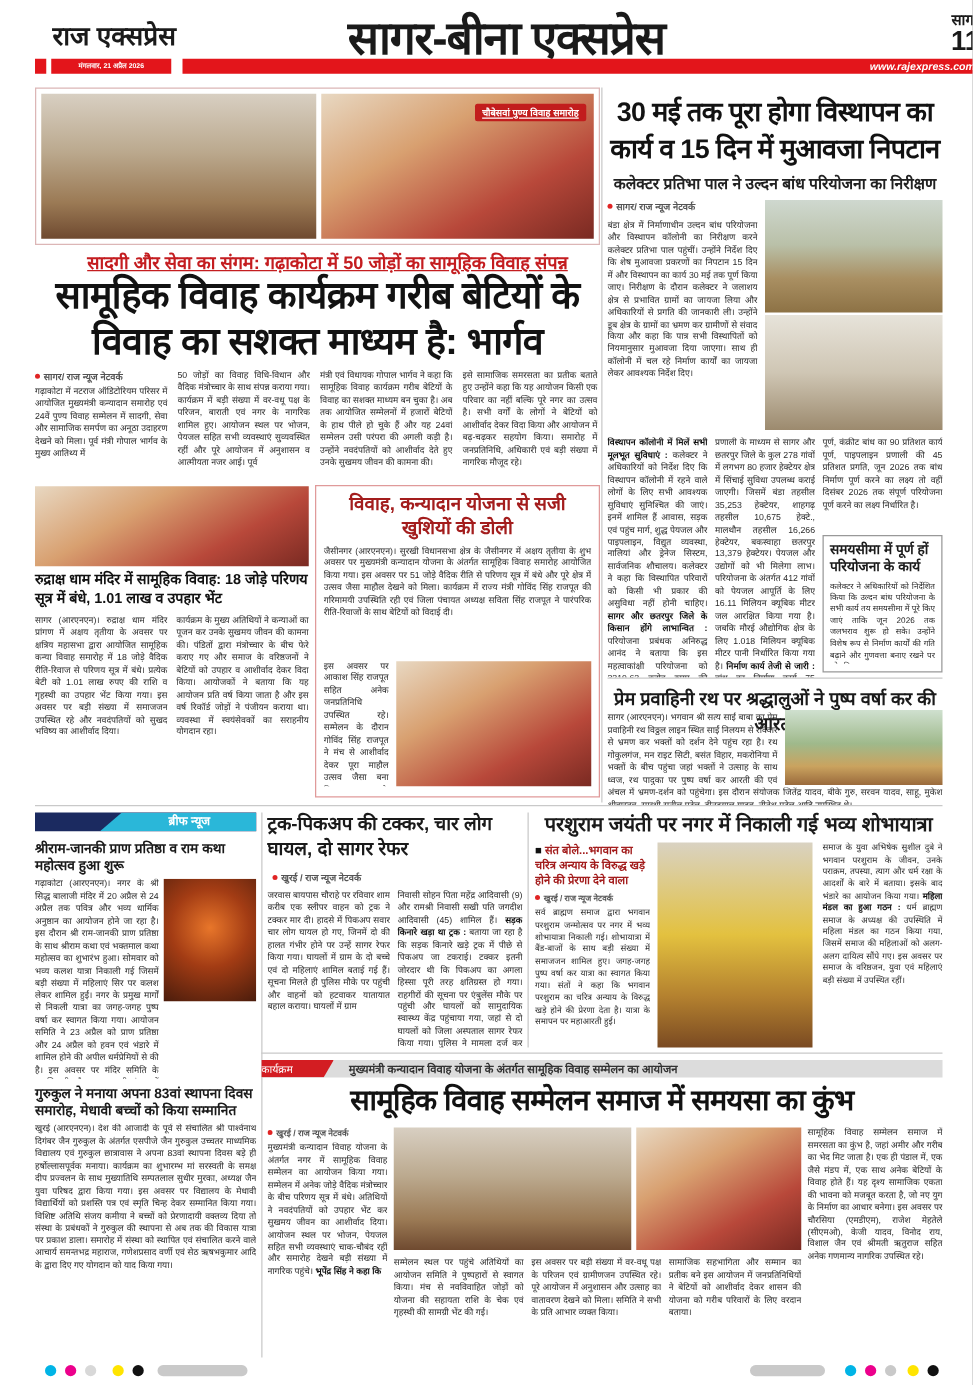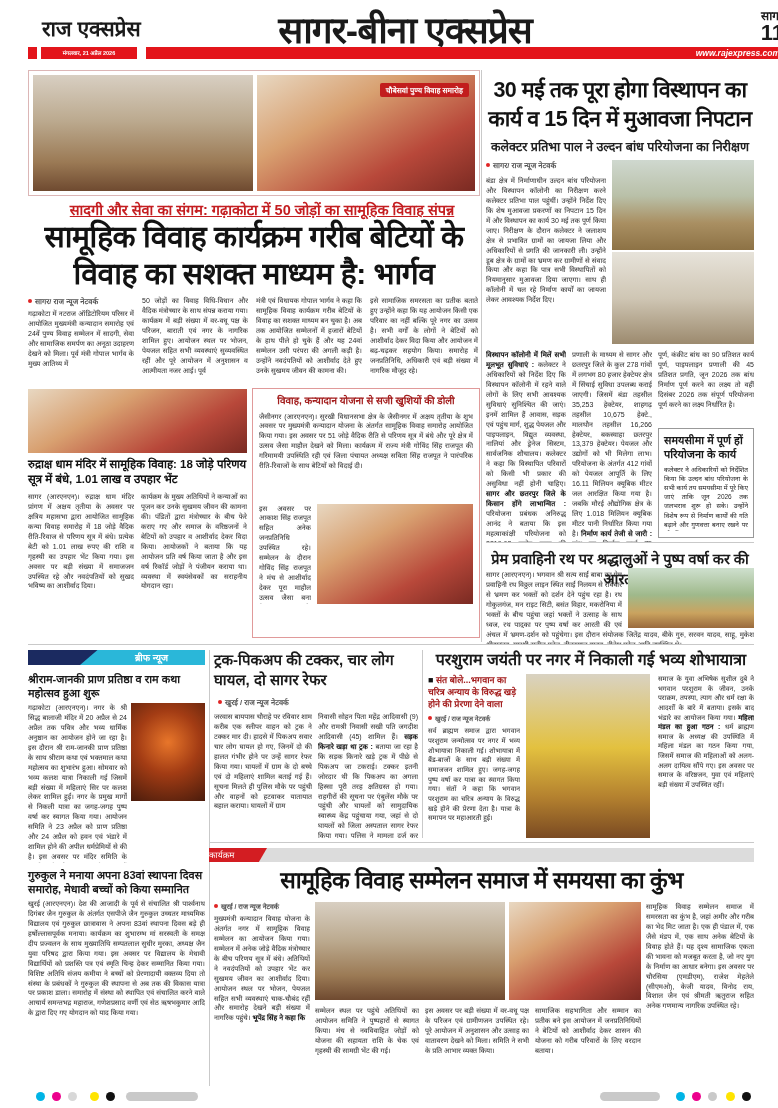--- a/index.html
+++ b/index.html
@@ -39,21 +39,21 @@
     <div class="abs" style="right:26px;top:20px;font-size:22px;font-weight:900;text-align:right;">11</div>
     <div class="abs" style="left:146px;top:47px;right:24px;height:12px;background:#e3151b;">
       <span style="position:absolute;right:6px;top:0;color:#fff;font-size:8.5px;font-weight:bold;line-height:12px;font-style:italic;">www.rajexpress.com</span>
     </div>
   </header>
 
   <section>
     <div class="abs" style="left:28px;top:70px;width:452px;height:126px;border:1px solid #dcb6b6;background:#fff;padding:4px;box-sizing:border-box;">
       <div class="ph ph-crowd" style="left:4px;top:4px;width:220px;height:116px;"></div>
       <div class="ph ph-wed" style="left:228px;top:4px;width:218px;height:116px;">
-        <span class="abs" style="right:6px;top:8px;background:#c21d1d;color:#fff;font-size:7.5px;font-weight:bold;padding:2px 6px;border-radius:2px;">चौबेसवां पुण्य विवाह समारोह</span>
+        <span class="abs" style="right:6px;top:8px;background:#c21d1d;color:#fff;font-size:7.5px;font-weight:bold;padding:2px 6px;border-radius:2px;text-decoration:underline;">चौबेसवां पुण्य विवाह समारोह</span>
       </div>
     </div>
     <div class="abs" style="left:36px;top:199px;width:452px;text-align:center;font-size:14.5px;font-weight:bold;color:#c41d20;text-decoration:underline;">सादगी और सेवा का संगम: गढ़ाकोटा में 50 जोड़ों का सामूहिक विवाह संपन्न</div>
     <div class="abs headline-xl" style="left:28px;top:218px;width:452px;font-size:30px;line-height:37px;">सामूहिक विवाह कार्यक्रम गरीब बेटियों के विवाह का सशक्त माध्यम है: भार्गव</div>
 
     <div class="abs" style="left:28px;top:296px;width:106px;height:90px;">
       <div class="byline"><span class="dot"></span><span>सागर/ राज न्यूज नेटवर्क</span></div>
       <p class="col" style="margin:0;height:72px;">गढ़ाकोटा में नटराज ऑडिटोरियम परिसर में आयोजित मुख्यमंत्री कन्यादान समारोह एवं 24वें पुण्य विवाह सम्मेलन में सादगी, सेवा और सामाजिक समर्पण का अनूठा उदाहरण देखने को मिला। पूर्व मंत्री गोपाल भार्गव के मुख्य आतिथ्य में</p>
     </div>
     <p class="abs col" style="left:142px;top:296px;width:106px;height:90px;margin:0;">50 जोड़ों का विवाह विधि-विधान और वैदिक मंत्रोच्चार के साथ संपन्न कराया गया। कार्यक्रम में बड़ी संख्या में वर-वधू पक्ष के परिजन, बाराती एवं नगर के नागरिक शामिल हुए। आयोजन स्थल पर भोजन, पेयजल सहित सभी व्यवस्थाएं सुव्यवस्थित रहीं और पूरे आयोजन में अनुशासन व आत्मीयता नजर आई। पूर्व</p>
@@ -62,21 +62,21 @@
   </section>
 
   <section>
     <div class="ph ph-wed" style="left:28px;top:389px;width:219px;height:64px;"></div>
     <div class="abs" style="left:28px;top:457px;width:219px;font-size:11.5px;font-weight:bold;line-height:1.3;color:#111;">रुद्राक्ष धाम मंदिर में सामूहिक विवाह: 18 जोड़े परिणय सूत्र में बंधे, 1.01 लाख व उपहार भेंट</div>
     <p class="abs col" style="left:28px;top:492px;width:106px;height:148px;margin:0;">सागर (आरएनएन)। रुद्राक्ष धाम मंदिर प्रांगण में अक्षय तृतीया के अवसर पर क्षत्रिय महासभा द्वारा आयोजित सामूहिक कन्या विवाह समारोह में 18 जोड़े वैदिक रीति-रिवाज से परिणय सूत्र में बंधे। प्रत्येक बेटी को 1.01 लाख रुपए की राशि व गृहस्थी का उपहार भेंट किया गया। इस अवसर पर बड़ी संख्या में समाजजन उपस्थित रहे और नवदंपतियों को सुखद भविष्य का आशीर्वाद दिया।</p>
     <p class="abs col" style="left:141px;top:492px;width:106px;height:148px;margin:0;">कार्यक्रम के मुख्य अतिथियों ने कन्याओं का पूजन कर उनके सुखमय जीवन की कामना की। पंडितों द्वारा मंत्रोच्चार के बीच फेरे कराए गए और समाज के वरिष्ठजनों ने बेटियों को उपहार व आशीर्वाद देकर विदा किया। आयोजकों ने बताया कि यह आयोजन प्रति वर्ष किया जाता है और इस वर्ष रिकॉर्ड जोड़ों ने पंजीयन कराया था। व्यवस्था में स्वयंसेवकों का सराहनीय योगदान रहा।</p>
   </section>
 
   <section class="abs" style="left:252px;top:388px;width:228px;height:250px;border:1.5px solid #e09a9a;box-sizing:border-box;padding:6px;">
-    <div style="font-size:10px;font-weight:800;text-align:center;line-height:1.25;" class="maroon">विवाह, कन्यादान योजना से सजी खुशियों की डोली</div>
+    <div style="font-size:15px;font-weight:800;text-align:center;line-height:1.25;" class="maroon">विवाह, कन्यादान योजना से सजी खुशियों की डोली</div>
     <p class="col" style="margin:4px 0 0 0;height:88px;">जैसीनगर (आरएनएन)। सुरखी विधानसभा क्षेत्र के जैसीनगर में अक्षय तृतीया के शुभ अवसर पर मुख्यमंत्री कन्यादान योजना के अंतर्गत सामूहिक विवाह समारोह आयोजित किया गया। इस अवसर पर 51 जोड़े वैदिक रीति से परिणय सूत्र में बंधे और पूरे क्षेत्र में उत्सव जैसा माहौल देखने को मिला। कार्यक्रम में राज्य मंत्री गोविंद सिंह राजपूत की गरिमामयी उपस्थिति रही एवं जिला पंचायत अध्यक्ष सविता सिंह राजपूत ने पारंपरिक रीति-रिवाजों के साथ बेटियों को विदाई दी।</p>
     <div style="display:flex;gap:6px;margin-top:4px;">
       <p class="col" style="width:52px;height:100px;margin:0;flex:none;">इस अवसर पर आकाश सिंह राजपूत सहित अनेक जनप्रतिनिधि उपस्थित रहे। सम्मेलन के दौरान गोविंद सिंह राजपूत ने मंच से आशीर्वाद देकर पूरा माहौल उत्सव जैसा बना दिया। वर-वधू के परिजन बड़ी संख्या में मौजूद रहे।</p>
       <div class="ph ph-wed" style="position:relative;flex:1;height:100px;"></div>
     </div>
   </section>
 
   <div class="vr" style="left:481px;top:70px;height:572px;"></div>
   <section>
     <div class="abs headline-xl" style="left:486px;top:76px;width:268px;font-size:21.5px;line-height:29px;">30 मई तक पूरा होगा विस्थापन का</div>
@@ -159,20 +159,21 @@
       <span class="lead-b">महिला मंडल का हुआ गठन :</span>
       <span>धर्म ब्राह्मण समाज के अध्यक्ष की उपस्थिति में महिला मंडल का गठन किया गया, जिसमें समाज की महिलाओं को अलग-अलग दायित्व सौंपे गए। इस अवसर पर समाज के वरिष्ठजन, युवा एवं महिलाएं बड़ी संख्या में उपस्थित रहीं।</span>
     </p>
   </section>
 
   <div class="hr" style="left:209px;top:842px;width:545px;"></div>
 
   <section>
     <div class="abs" style="left:209px;top:848px;width:545px;height:14px;background:#dcdcdc;">
       <span class="abs" style="left:0;top:0;width:58px;height:14px;background:#d31d22;color:#fff;font-size:8.5px;font-weight:normal;text-align:left;line-height:14px;clip-path:polygon(0 0,100% 0,86% 100%,0 100%);">कार्यक्रम</span>
+      <span class="abs" style="left:70px;top:0;right:4px;font-size:9px;font-weight:bold;color:#333;line-height:14px;white-space:nowrap;overflow:hidden;">मुख्यमंत्री कन्यादान विवाह योजना के अंतर्गत सामूहिक विवाह सम्मेलन का आयोजन</span>
     </div>
     <div class="abs headline-xl" style="left:209px;top:864px;width:545px;font-size:23px;line-height:32px;">सामूहिक विवाह सम्मेलन समाज में समयसा का कुंभ</div>
     <div class="abs" style="left:214px;top:902px;width:96px;height:184px;overflow:hidden;">
       <div class="byline" style="font-size:6.8px;"><span class="dot"></span><span>खुरई / राज न्यूज नेटवर्क</span></div>
       <p class="col" style="margin:0;"><span>मुख्यमंत्री कन्यादान विवाह योजना के अंतर्गत नगर में सामूहिक विवाह सम्मेलन का आयोजन किया गया। सम्मेलन में अनेक जोड़े वैदिक मंत्रोच्चार के बीच परिणय सूत्र में बंधे। अतिथियों ने नवदंपतियों को उपहार भेंट कर सुखमय जीवन का आशीर्वाद दिया। आयोजन स्थल पर भोजन, पेयजल सहित सभी व्यवस्थाएं चाक-चौबंद रहीं और समारोह देखने बड़ी संख्या में नागरिक पहुंचे।</span> <span class="lead-b">भूपेंद्र सिंह ने कहा कि</span></p>
     </div>
     <div class="ph ph-crowd" style="left:315px;top:902px;width:190px;height:98px;"></div>
     <div class="ph ph-wed" style="left:509px;top:902px;width:132px;height:98px;"></div>
     <p class="abs col" style="left:646px;top:902px;width:108px;height:184px;margin:0;">
       <span>सामूहिक विवाह सम्मेलन समाज में समरसता का कुंभ है, जहां अमीर और गरीब का भेद मिट जाता है। एक ही पंडाल में, एक जैसे मंडप में, एक साथ अनेक बेटियों के विवाह होते हैं। यह दृश्य सामाजिक एकता की भावना को मजबूत करता है, जो नए युग के निर्माण का आधार बनेगा।</span>

